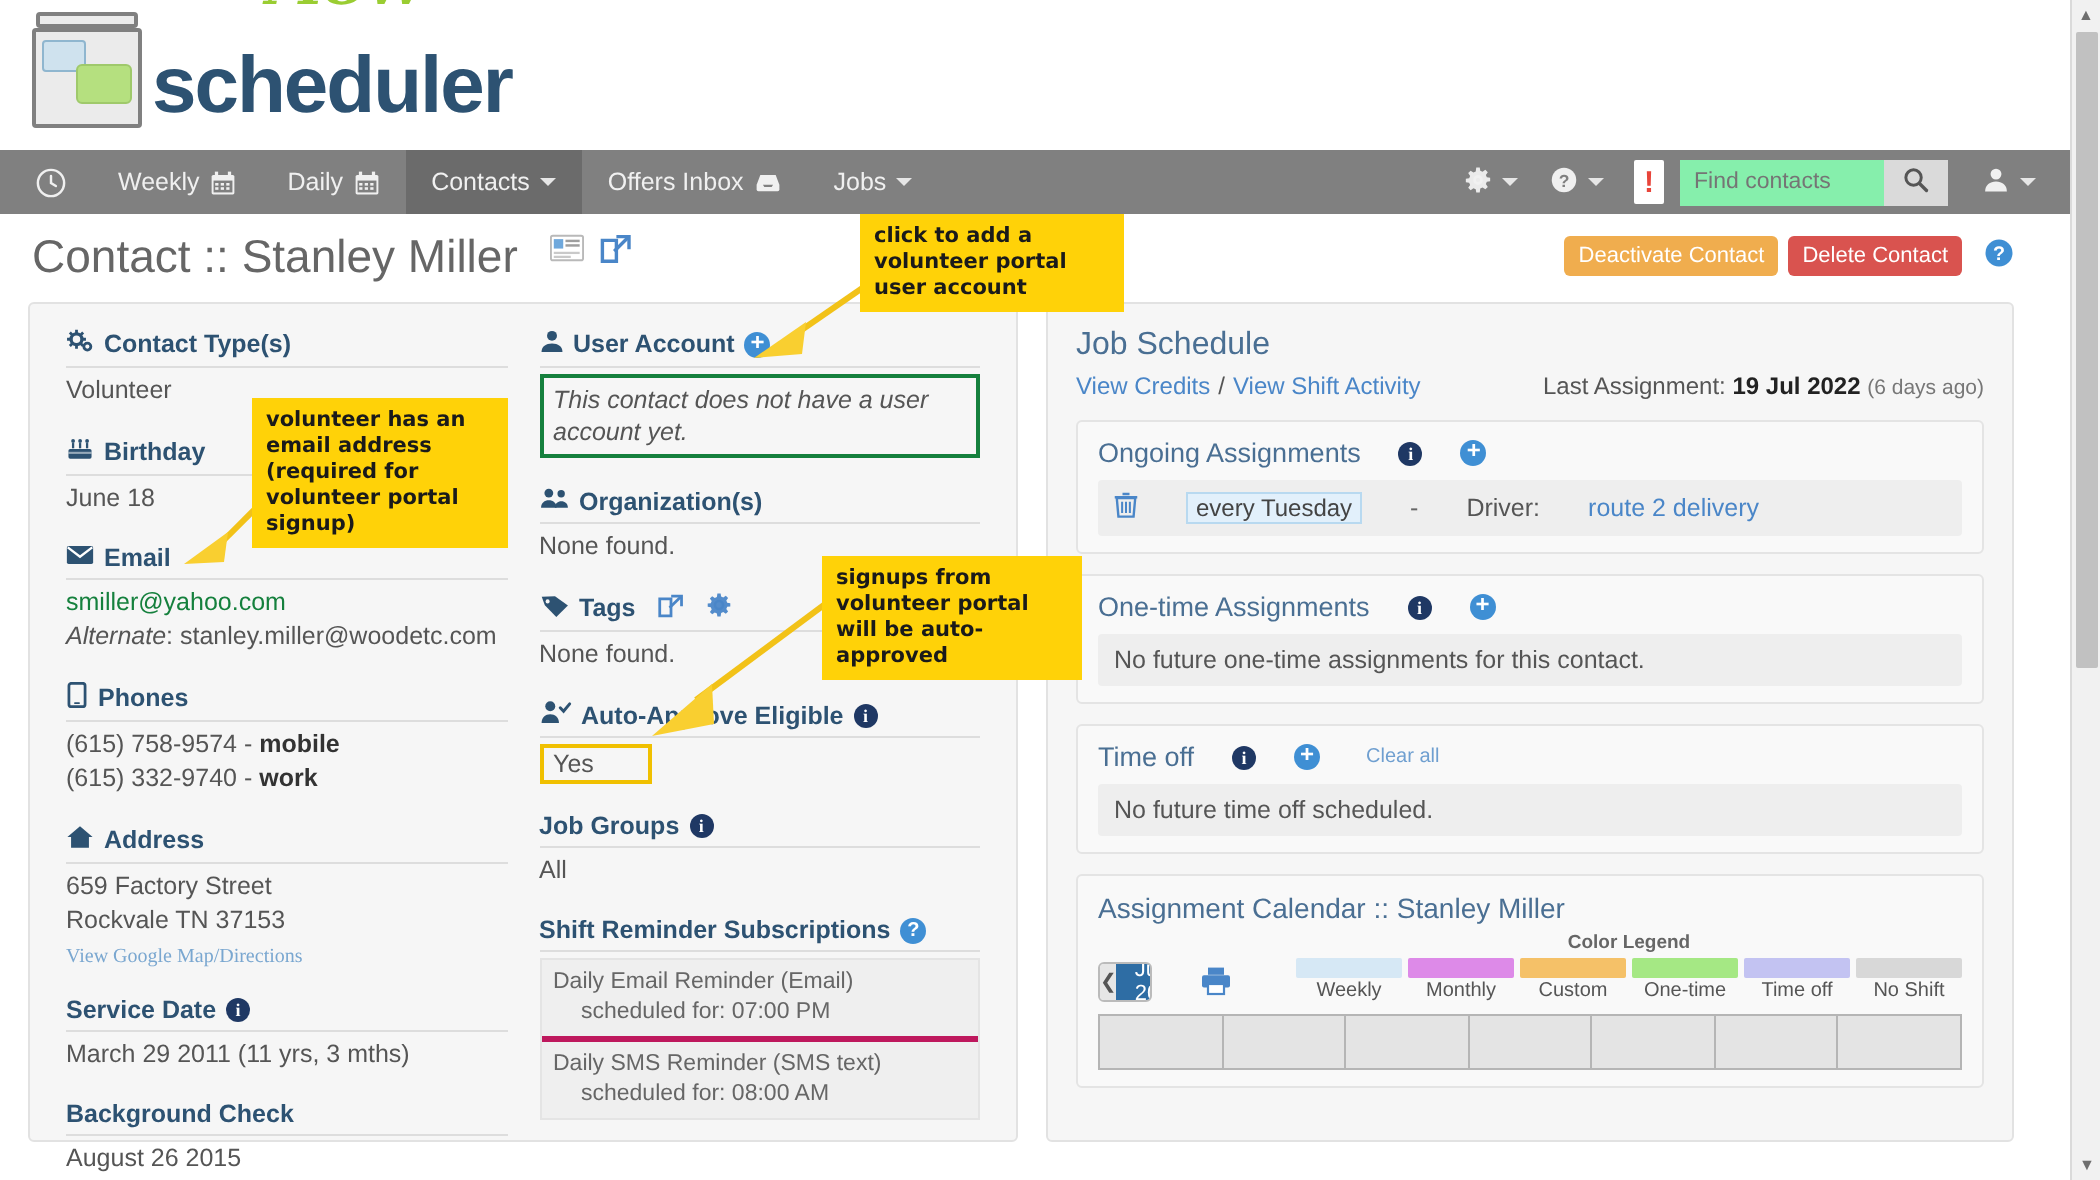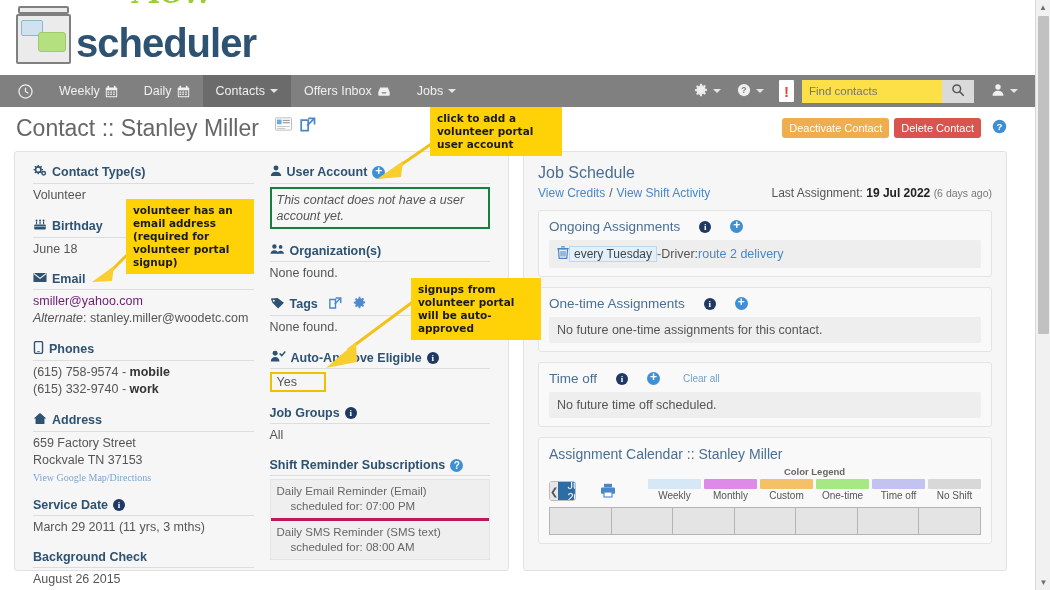--- a/index.html
+++ b/index.html
@@ -52,22 +52,22 @@
   .nav-right { margin-left:auto; display:flex; align-items:center; padding-right:10px; gap:2px; }
   .nav-icbtn { display:flex; align-items:center; padding:0 7px; cursor:pointer; font-size:12px; color:#f2f2f2; }
   .caret { display:inline-block; width:0;height:0;border-left:4px solid transparent;border-right:4px solid transparent;border-top:4px solid #e6e6e6; margin-left:5px; }
   .alert-btn {
     background:#fff; color:#e8443a; font-weight:bold; font-size:15px;
     width:15px; height:22px; display:flex; align-items:center; justify-content:center;
     margin:0 6px; border-radius:1px; cursor:pointer; line-height:1;
   }
   .search-group { display:flex; height:23px; margin-right:8px; }
   .search-input {
-    width:140px; border:none; outline:none; font-size:11.5px; padding:0 7px;
-    color:#777; background:#fde047; font-family:"Liberation Sans", sans-serif;
+    width:102px; border:none; outline:none; font-size:11.5px; padding:0 7px;
+    color:#777; background:#86efac; font-family:"Liberation Sans", sans-serif;
   }
   .search-btn { width:32px; background:#dadada; display:flex; align-items:center; justify-content:center; cursor:pointer; }
 
   
   .page-head { position:relative; height:44px; padding:8px 0 0 16px; }
   .page-title { font-size:23px; color:#666; font-weight:normal; display:inline-block; vertical-align:middle; }
   .title-icons { display:inline-flex; gap:8px; margin-left:12px; vertical-align:middle; position:relative; top:-3px; }
   .ti { cursor:pointer; }
   .head-btns { position:absolute; right:28px; top:11px; display:flex; align-items:center; gap:5px; }
   .btn {
@@ -85,21 +85,21 @@
   .right-panel { width:484px; height:420px; padding:12px 14px; overflow:hidden; }
 
   .sec { margin-bottom:14px; }
   .sec-h {
     font-size:12.5px; font-weight:bold; color:#2d5272;
     border-bottom:1px solid #ddd; padding-bottom:3px; margin-bottom:3px;
     display:flex; align-items:center; gap:5px;
   }
   .sec-h .lbl { }
   .val { font-size:12.5px; color:#555; line-height:17px; }
-  .val.link { color:#701a75; }
+  .val.link { color:#15803d; }
   .val b { color:#333; }
   .alt-it { font-style:italic; }
   .small-link { font-size:10px; color:#7aa7d0; cursor:pointer; display:inline-block; margin-top:3px;font-family:Liberation Serif, serif;}
 
   .infoi {
     display:inline-block; width:12px;height:12px;border-radius:50%;
     background:#1f3864; color:#fff; font-size:9px; font-weight:bold;
     text-align:center; line-height:12px; font-family:"Liberation Serif", serif;
     cursor:pointer;
   }
@@ -128,21 +128,21 @@
   .js-links { font-size:12px; color:#4a86c8; display:flex; align-items:center; }
   .js-links a { color:#4a86c8; cursor:pointer; }
   .js-sep { margin:0 4px; color:#555; }
   .js-last { margin-left:auto; color:#555; font-size:12px; }
   .js-last b { color:#222; }
   .js-last .ago { color:#777; font-size:10.5px; }
 
   .card { border:1px solid #e4e4e4; background:#f9f9f9; border-radius:3px; padding:8px 10px; margin-top:10px; }
   .card-h { font-size:13.5px; color:#4a6f93; display:flex; align-items:center; gap:19px; margin-bottom:6px; }
   .card-h .clear { font-size:10px; color:#6f9fd0; margin-left:4px; cursor:pointer; }
-  .card-body { background:#eeeeee; border-radius:2px; padding:6px 8px; font-size:12.5px; color:#555; display:flex; align-items:center; gap:0;}
+  .card-body { background:#eeeeee; border-radius:2px; padding:6px 8px; font-size:12.5px; color:#555; display:flex; align-items:center; gap:24px;}
   .trash { color:#4a86c8; cursor:pointer; }
   .chip { background:#e2f0fb; border:1px solid #b8d9f0; padding:0px 4px; font-size:12px; color:#444; }
   .dash { color:#666; }
   .rl { color:#4a86c8; cursor:pointer; }
 
   
   .cal-title { font-size:14px; color:#4a6f93; margin-bottom:4px; }
   .cal-ctrl { display:flex; align-items:flex-end; gap:10px; position:relative; }
   .navgrp { display:flex; border:1px solid #bbb; border-radius:3px; overflow:hidden; height:20px; }
   .navbtn { width:19px; background:#e6e6e6; display:flex;align-items:center;justify-content:center; font-size:10px; color:#555; cursor:pointer;}

